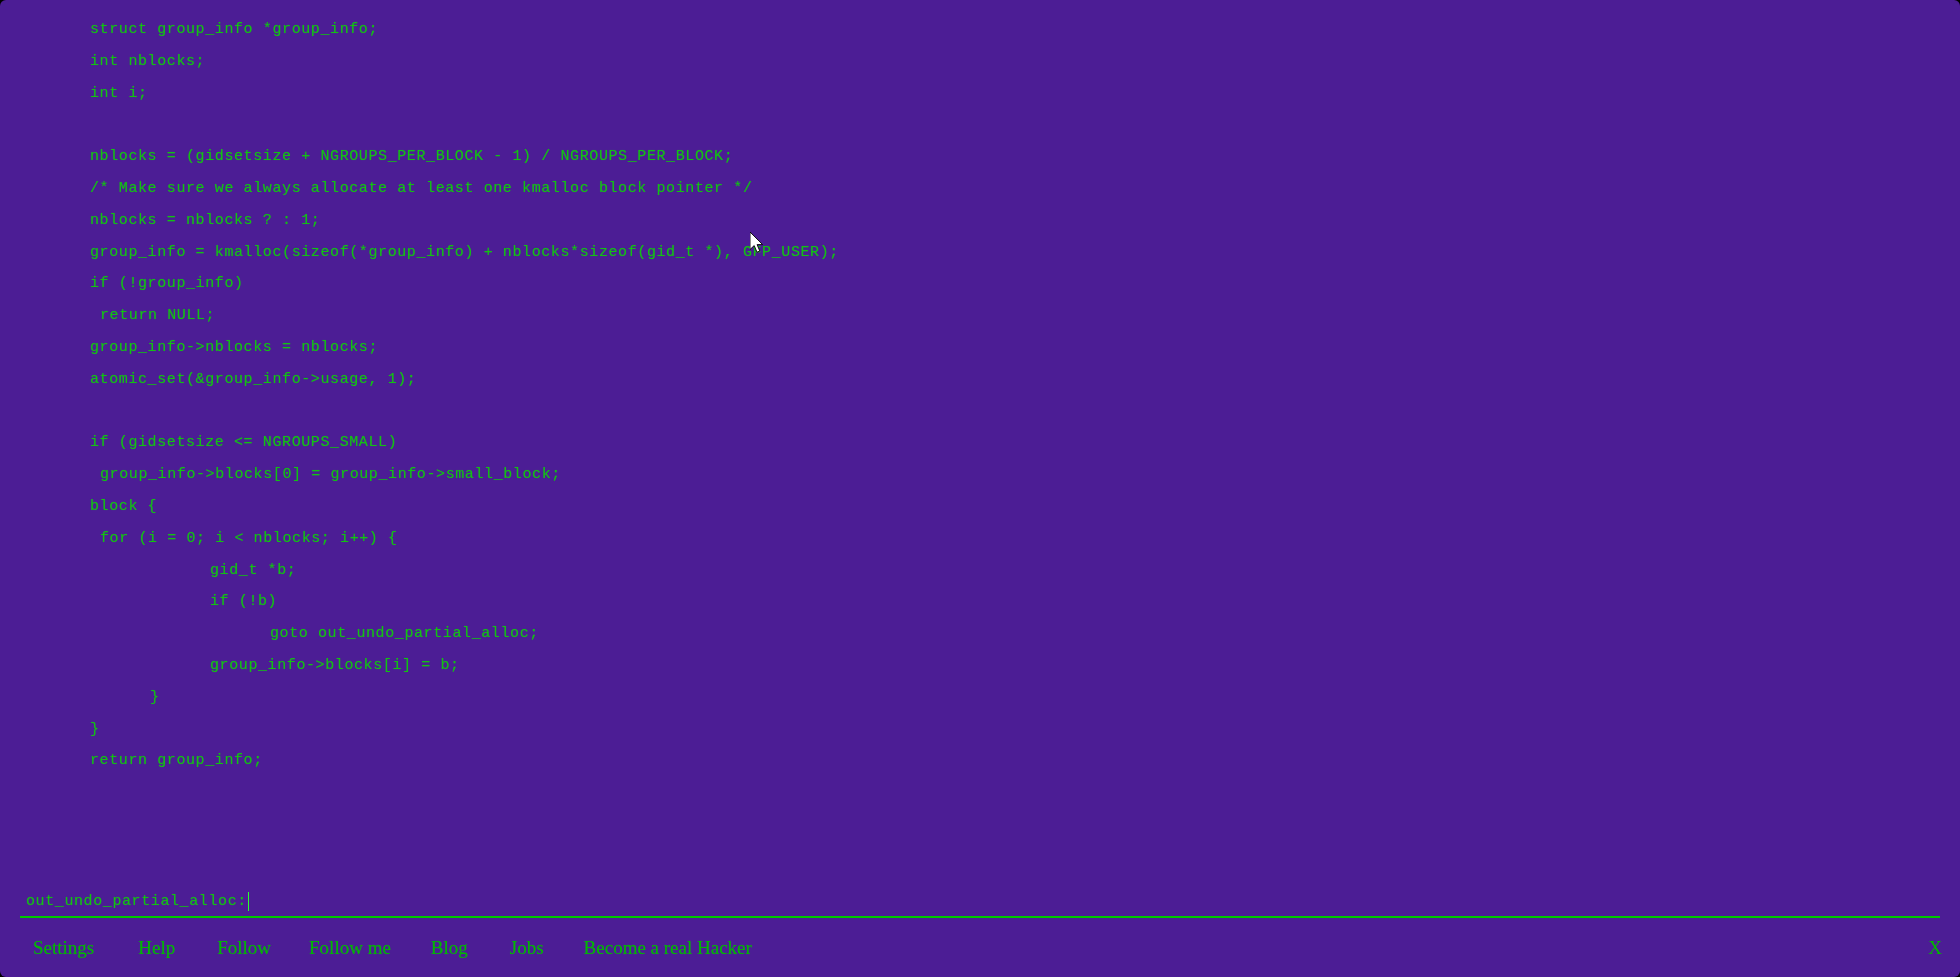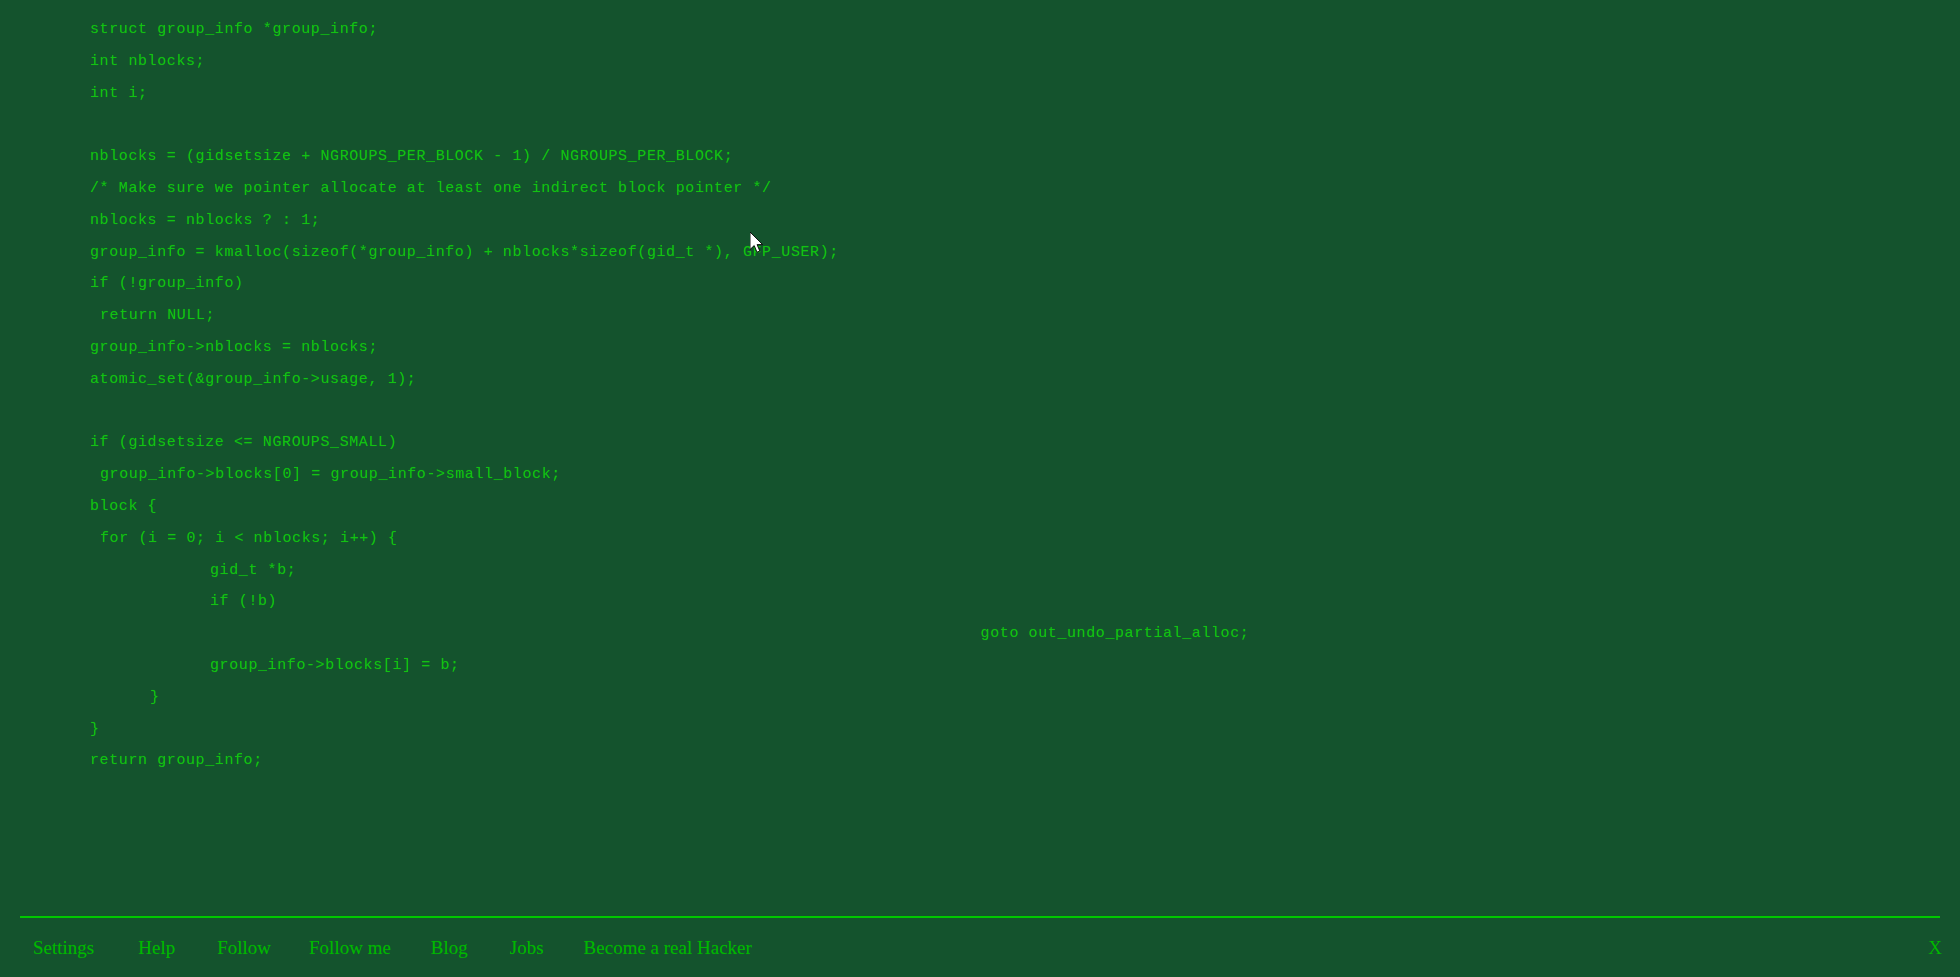--- a/index.html
+++ b/index.html
@@ -13,21 +13,22 @@
   }
   body {
     font-family: "Liberation Mono", "DejaVu Sans Mono", monospace;
     color: #00b300;
   }
 
   #screen {
     position: relative;
     width: 1960px;
     height: 977px;
-    background: #14532d;
+    background: #4c1d95;
+    border-radius: 6px;
   }
 
   
   #code-area {
     position: absolute;
     left: 0;
     top: 0;
     width: 1960px;
     height: 875px;
     padding-top: 14px;
@@ -41,21 +42,21 @@
     height: 31.8px;
     color: #13c113;
     white-space: pre;
     letter-spacing: 0.6px;
     text-shadow: 0 0 1px rgba(0, 255, 0, 0.35);
   }
 
   .ind-0 { padding-left: 90px; }
   .ind-1 { padding-left: 100px; }
   .ind-2 { padding-left: 210px; }
-  .ind-3 { padding-left: 270px; text-align: center; }
+  .ind-3 { padding-left: 270px; }
   .ind-4 { padding-left: 150px; }
   .blank { height: 31.8px; }
 
   
   #prompt-row {
     position: absolute;
     left: 0;
     top: 886px;
     width: 1960px;
     height: 30px;
@@ -141,41 +142,45 @@
 <body>
 
 <div id="screen">
 
   <div id="code-area">
     <div class="code-line ind-0">struct group_info *group_info;</div>
     <div class="code-line ind-0">int nblocks;</div>
     <div class="code-line ind-0">int i;</div>
     <div class="code-line ind-0 blank"></div>
     <div class="code-line ind-0">nblocks = (gidsetsize + NGROUPS_PER_BLOCK - 1) / NGROUPS_PER_BLOCK;</div>
-    <div class="code-line ind-0">/* Make sure we pointer allocate at least one indirect block pointer */</div>
+    <div class="code-line ind-0">/* Make sure we always allocate at least one kmalloc block pointer */</div>
     <div class="code-line ind-0">nblocks = nblocks ? : 1;</div>
     <div class="code-line ind-0">group_info = kmalloc(sizeof(*group_info) + nblocks*sizeof(gid_t *), GFP_USER);</div>
     <div class="code-line ind-0">if (!group_info)</div>
     <div class="code-line ind-1">return NULL;</div>
     <div class="code-line ind-0">group_info-&gt;nblocks = nblocks;</div>
     <div class="code-line ind-0">atomic_set(&amp;group_info-&gt;usage, 1);</div>
     <div class="code-line ind-0 blank"></div>
     <div class="code-line ind-0">if (gidsetsize &lt;= NGROUPS_SMALL)</div>
     <div class="code-line ind-1">group_info-&gt;blocks[0] = group_info-&gt;small_block;</div>
     <div class="code-line ind-0">block {</div>
     <div class="code-line ind-1">for (i = 0; i &lt; nblocks; i++) {</div>
     <div class="code-line ind-2">gid_t *b;</div>
     <div class="code-line ind-2">if (!b)</div>
     <div class="code-line ind-3">goto out_undo_partial_alloc;</div>
     <div class="code-line ind-2">group_info-&gt;blocks[i] = b;</div>
     <div class="code-line ind-4">}</div>
     <div class="code-line ind-0">}</div>
     <div class="code-line ind-0">return group_info;</div>
   </div>
 
+  <div id="prompt-row">
+    <span id="prompt-text">out_undo_partial_alloc:</span>
+      <span id="caret"></span>
+  </div>
 
   <div id="divider"></div>
 
   <div id="footer">
     <span class="footer-link fl-gap-1">Settings</span>
     <span class="footer-link fl-gap-2">Help</span>
     <span class="footer-link fl-gap-3">Follow</span>
     <span class="footer-link fl-gap-4">Follow me</span>
     <span class="footer-link fl-gap-5">Blog</span>
     <span class="footer-link fl-gap-6">Jobs</span>

